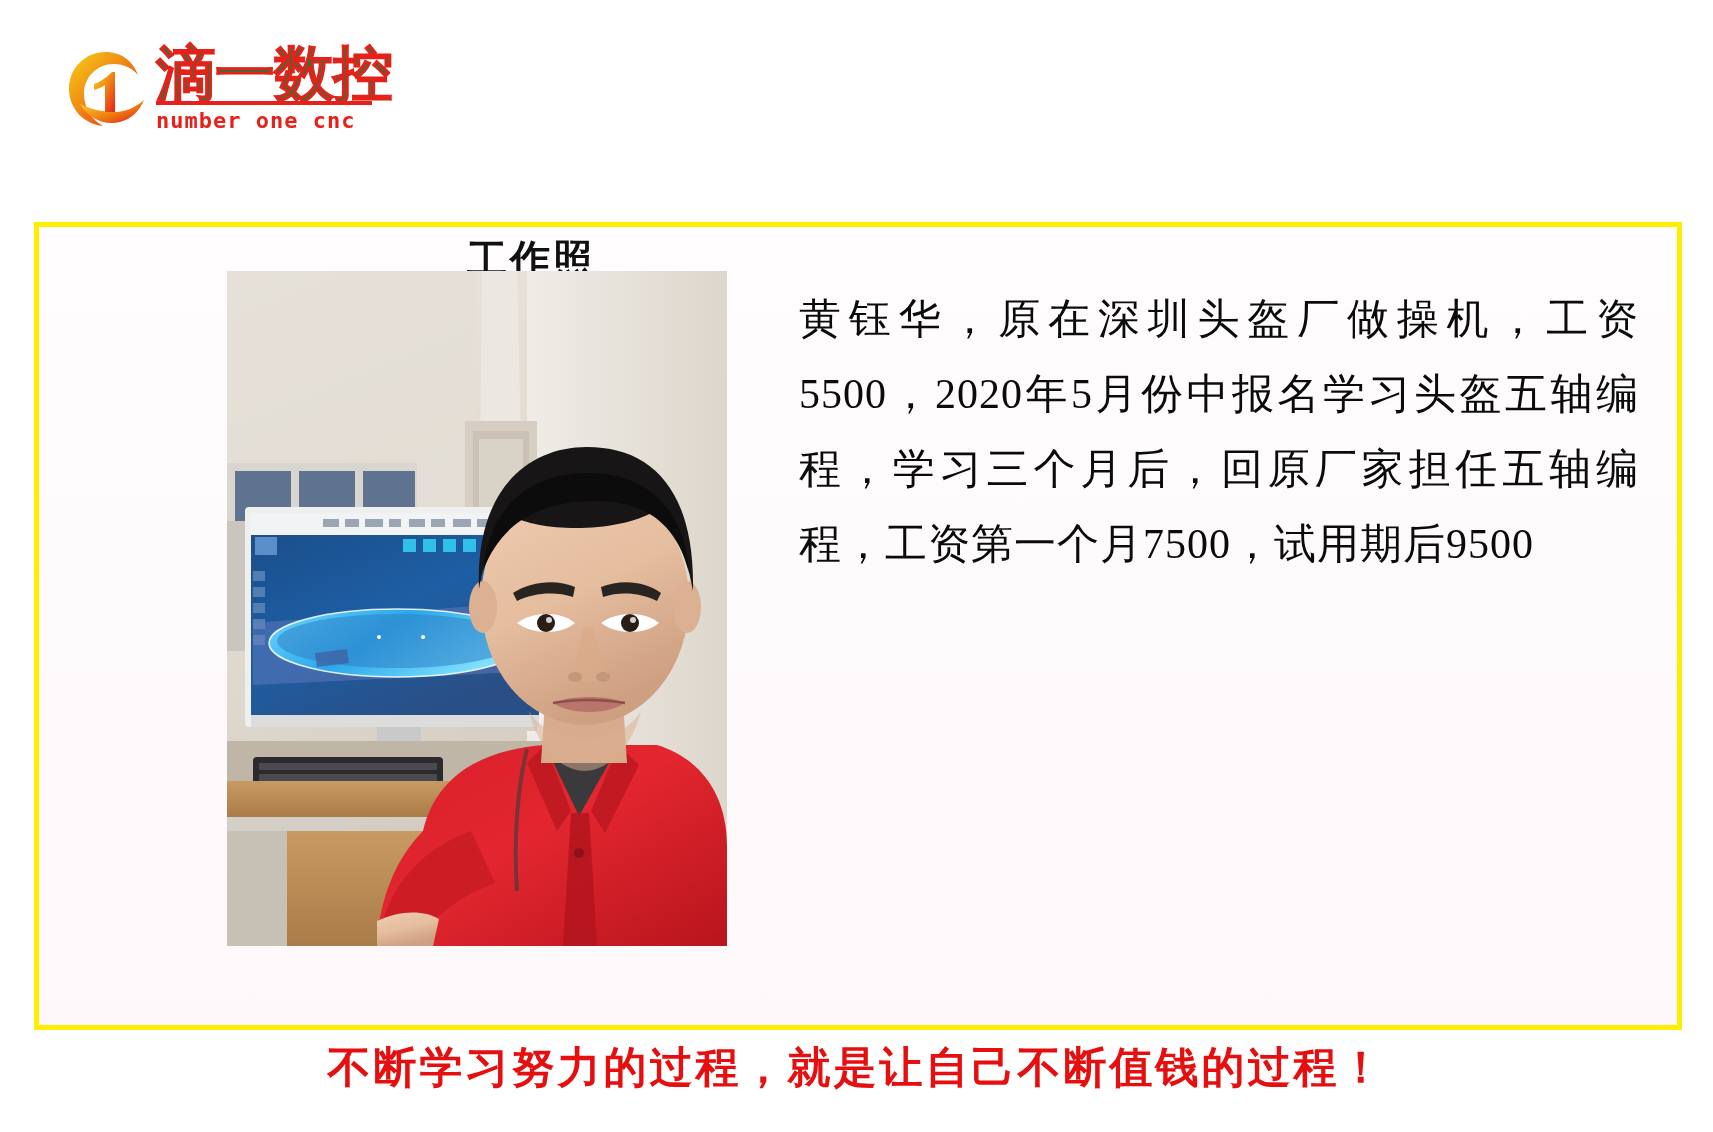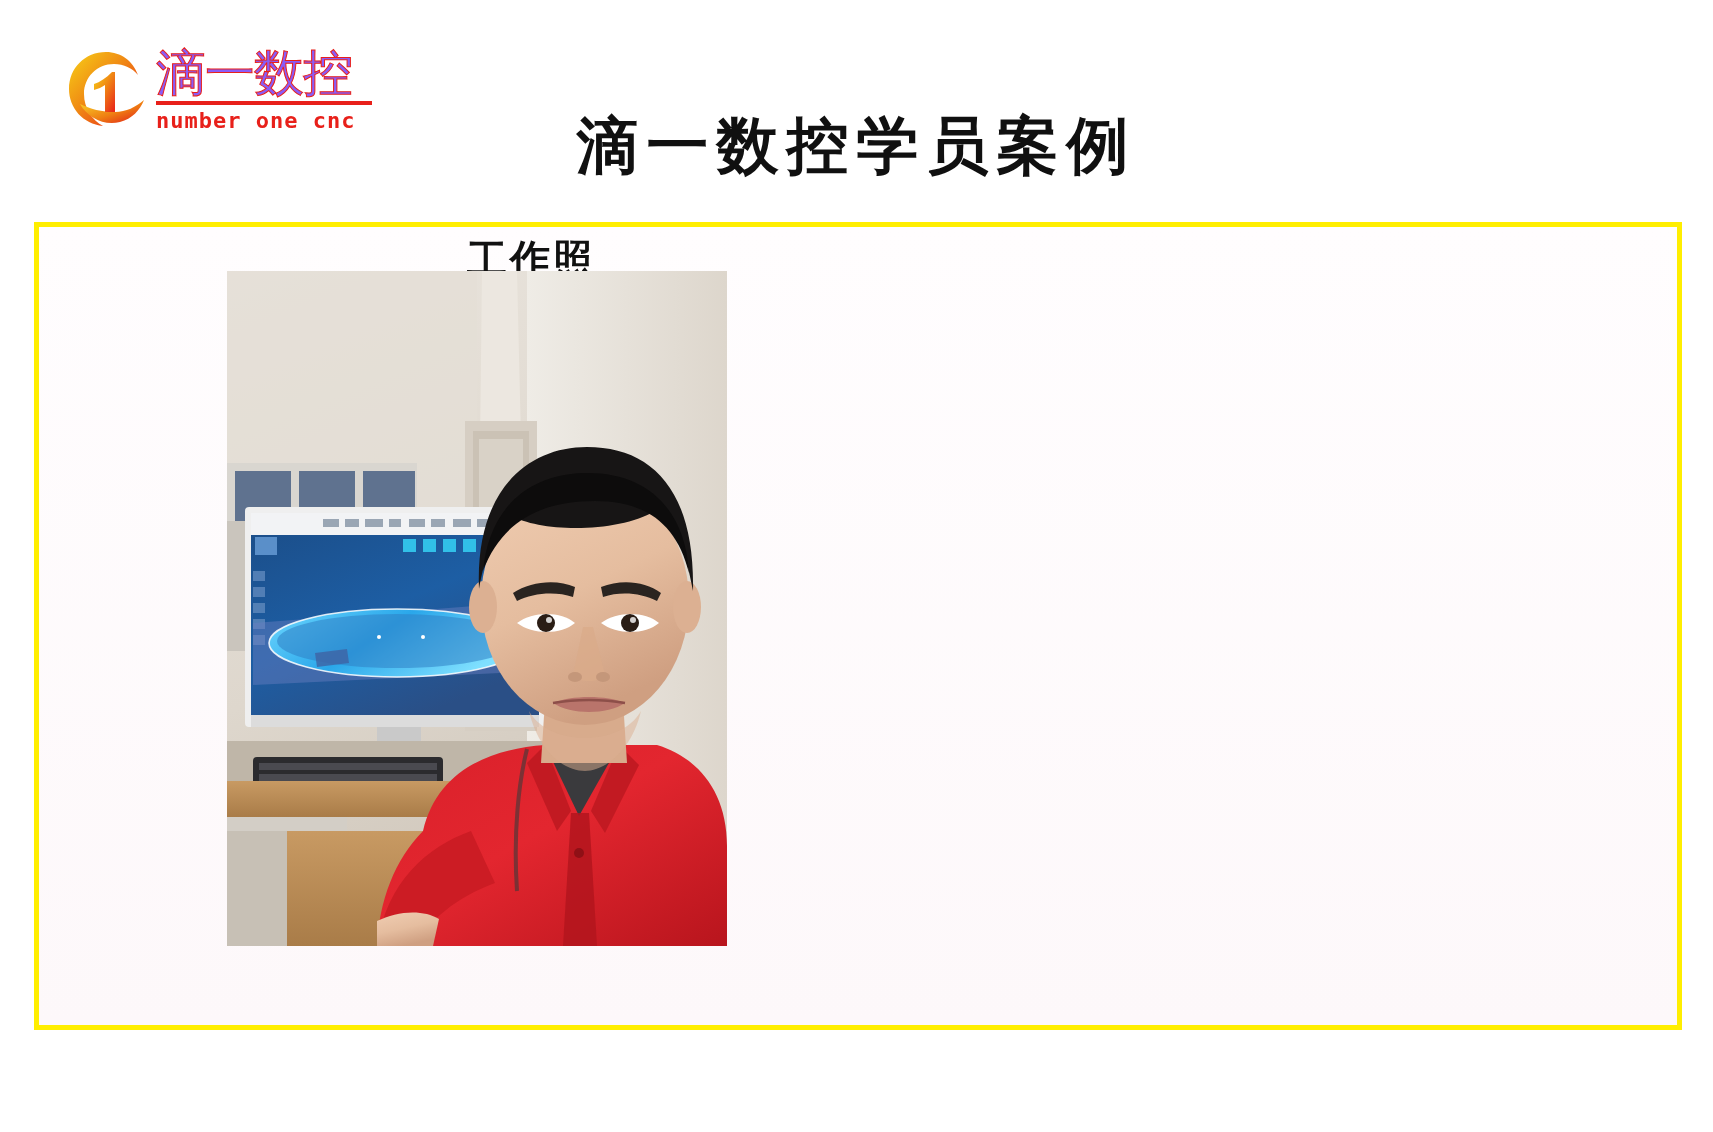--- a/index.html
+++ b/index.html
@@ -21,24 +21,24 @@
     width: 320px; height: 96px;
     display: flex; align-items: center;
   }
   #logo-mark {
     position: relative; width: 88px; height: 88px; flex: 0 0 88px;
   }
   #logo-mark svg { display: block; width: 88px; height: 88px; }
   #logo-text { margin-left: 6px; display: flex; flex-direction: column; }
   #logo-cn {
     font-family: "DejaVu Sans", "Liberation Sans", sans-serif;
-    font-weight: normal;
-    font-size: 50px;
+    font-weight: bold;
+    font-size: 60px;
     line-height: 54px;
-    color: #8b5cf6;
+    color: #15803d;
     letter-spacing: -1px;
     white-space: nowrap;
     -webkit-text-stroke: 1px #e8201a;
   }
   #logo-rule { height: 4px; background: #e8201a; width: 216px; margin: 1px 0 2px 0; }
   #logo-en {
     font-family: "DejaVu Sans Mono", "Liberation Mono", monospace;
     font-weight: bold;
     font-size: 22px;
     line-height: 27px;
@@ -139,21 +139,20 @@
         <path d="M50 26 C44 32 38 36 32 38 L32 44 C36 43 40 41 43 39 L43 66 L53 66 L53 26 Z" fill="url(#gA)"></path>
       </svg>
     </div>
     <div id="logo-text">
       <div id="logo-cn">滴一数控</div>
       <div id="logo-rule"></div>
       <div id="logo-en">number one cnc</div>
     </div>
   </div>
 
-  <div id="title">滴一数控学员案例</div>
 
   <div id="frame">
 
     <div id="photo-label">工作照</div>
 
     <div id="photo">
       <svg viewBox="0 0 500 675" xmlns="http://www.w3.org/2000/svg" preserveAspectRatio="xMidYMid slice">
         <defs>
           <linearGradient id="wall" x1="0" y1="0" x2="0.3" y2="1">
             <stop offset="0%" stop-color="#e9e4dd"></stop>
@@ -297,17 +296,21 @@
 
         <path d="M326 432 C344 424 380 424 398 432 C380 444 344 444 326 432 Z" fill="#b9746b"></path>
         <path d="M326 432 C348 428 376 428 398 432" stroke="#8d4f49" stroke-width="2.5" fill="none"></path>
 
         <path d="M302 440 C322 476 394 476 414 440 C404 482 376 500 358 500 C338 500 312 482 302 440 Z" fill="#dcb092" opacity="0.5"></path>
 
         <path d="M300 478 C292 510 286 560 290 620" stroke="#3a3a3a" stroke-width="4" fill="none" opacity="0.6"></path>
       </svg>
     </div>
 
+    <div id="story">
+      <p>黄钰华，原在深圳头盔厂做操机，工资 5500，2020年5月份中报名学习头盔五轴编程，学习三个月后，回原厂家担任五轴编程，工资第一个月7500，试用期后9500</p>
+    </div>
 
   </div>
 
+  <div id="caption">不断学习努力的过程，就是让自己不断值钱的过程！</div>
 
 </div>
 
 </body></html>

